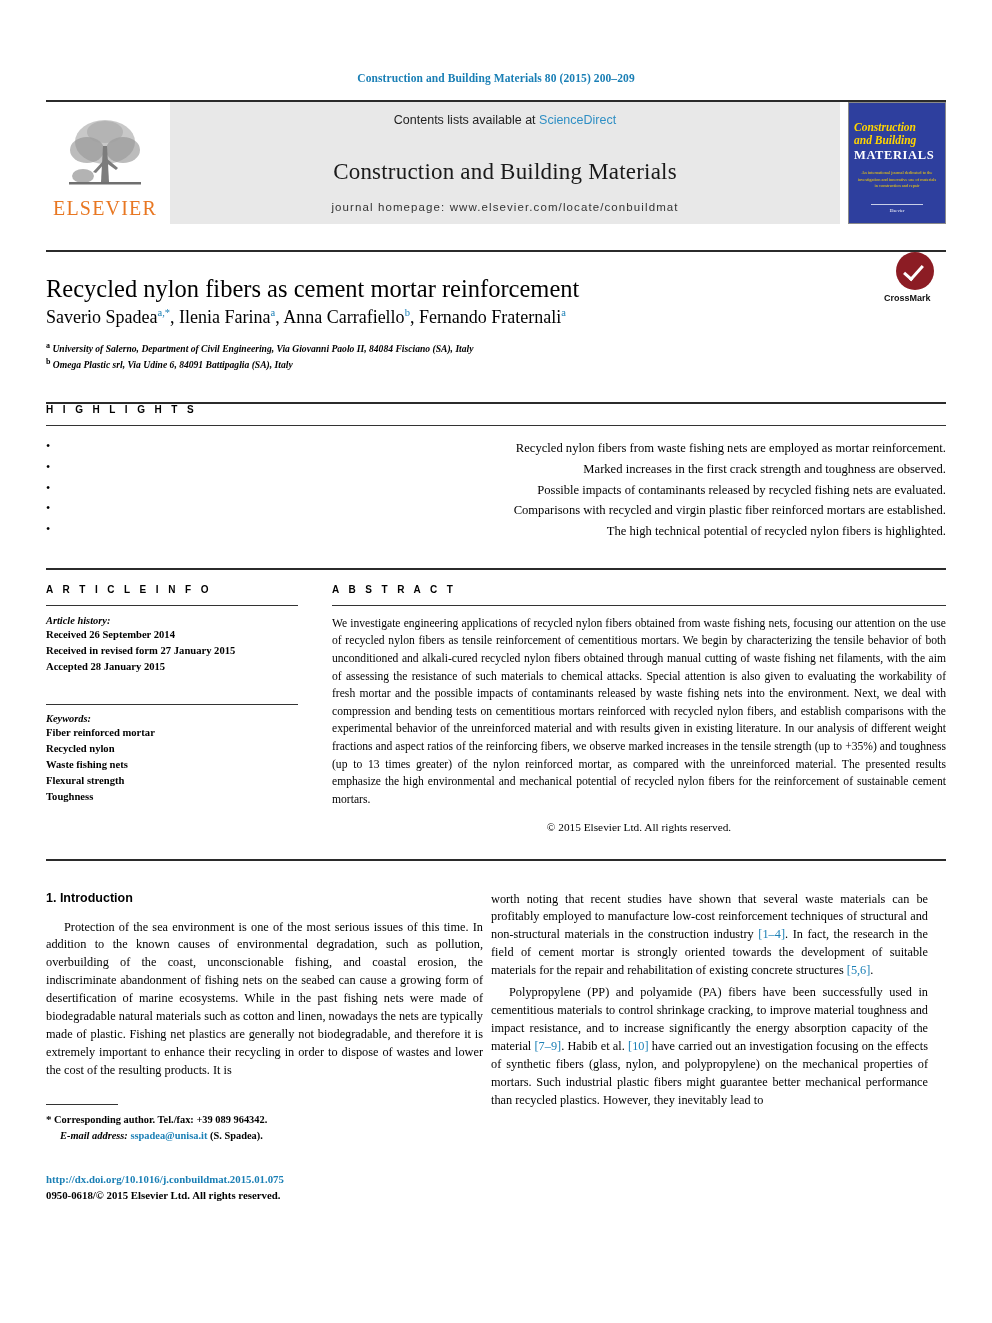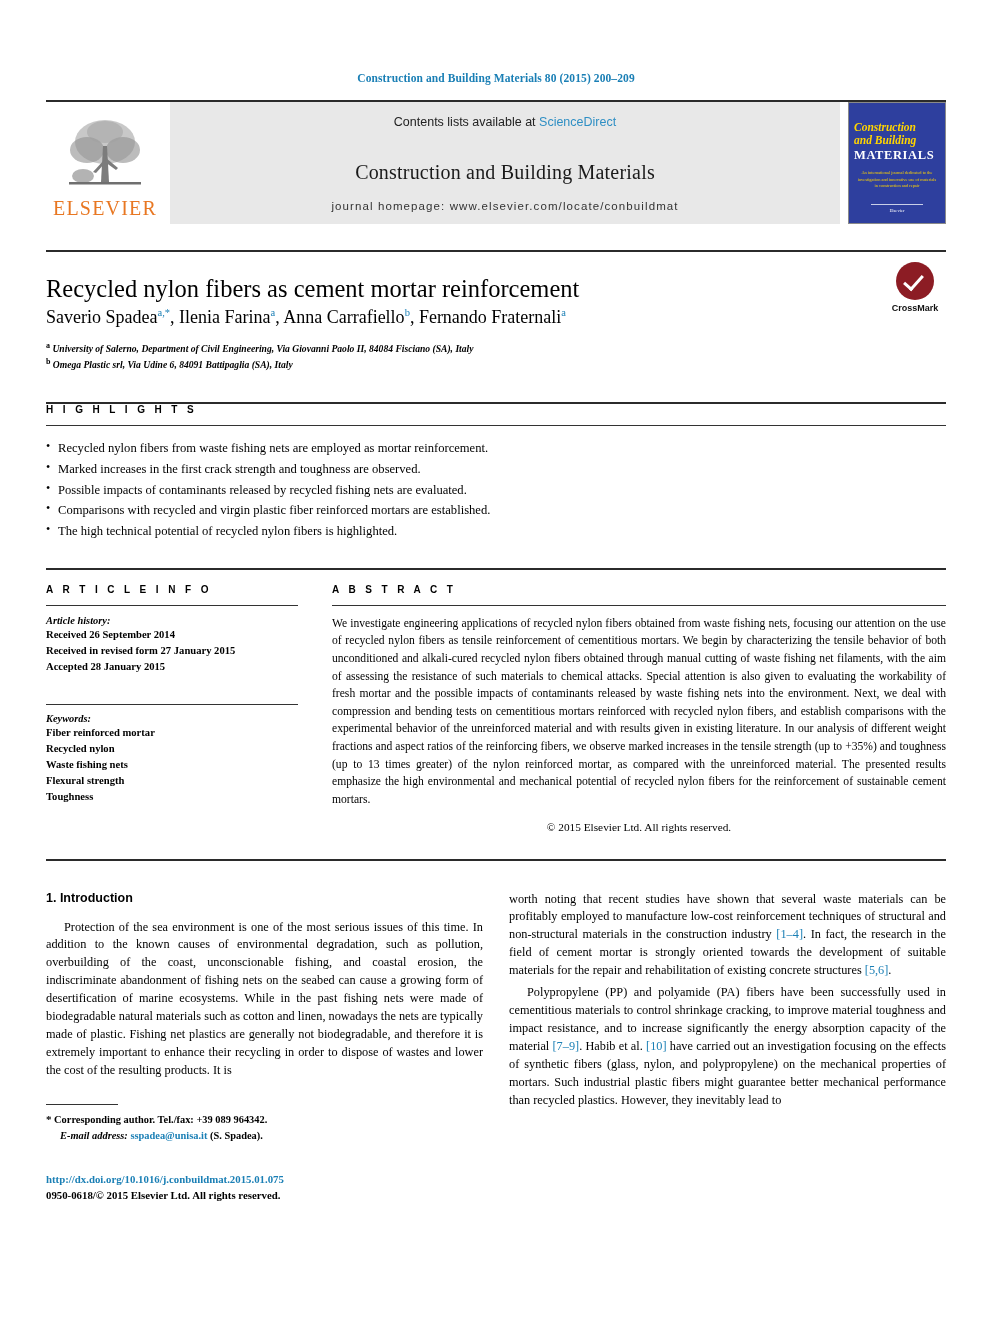--- a/index.html
+++ b/index.html
@@ -71,21 +71,21 @@
     box-sizing: border-box;
   }
   .contents-line {
     font-family: "Liberation Sans", sans-serif;
     font-size: 12.5px;
     color: #222;
     margin-top: 4px;
   }
   .contents-line .sd { color: #2f8fc4; }
   .journal-title {
-    font-size: 20px;
+    font-size: 23px;
     color: #1a1a1a;
     margin: 32px 0 16px 0;
     letter-spacing: .2px;
   }
   .homepage-line {
     font-family: "Liberation Sans", sans-serif;
     font-size: 11.5px;
     letter-spacing: 1.1px;
     color: #333;
     margin-bottom: 4px;
@@ -170,23 +170,22 @@
     font-size: 9.6px;
     font-style: italic;
     font-weight: bold;
     line-height: 1.45;
   }
   .affiliations sup { font-style: normal; }
 
   .crossmark {
     position: absolute;
     right: 0;
-    top: 10px;
+    top: 0;
     width: 62px;
-    text-align: center;
   }
   .crossmark-badge {
     width: 38px; height: 38px;
     border-radius: 50%;
     background: #8c1c24;
     margin: 0 auto;
     position: relative;
   }
   .crossmark-badge::after {
     content: "";
@@ -219,21 +218,21 @@
     padding-top: 0;
   }
   .highlights-rule { border-top: 1px solid #333; margin-top: 10px; }
   .hl-list {
     margin: 12px 0 0 0;
     padding: 0;
     list-style: none;
     font-size: 12.6px;
     line-height: 1.65;
   }
-  .hl-list li { position: relative; padding-left: 12px; }
+  .hl-list li { position: relative; padding-left: 12px; text-align: right; }
   .hl-list li::before {
     content: "\2022";
     position: absolute;
     left: 0; top: -1px;
     font-size: 12px;
   }
 
   
   .info-abstract {
     margin-top: 26px;
@@ -271,21 +270,21 @@
   }
 
   
   .body-sep {
     margin-top: 26px;
     border-top: 2px solid #2b2b2b;
   }
   .body-cols {
     margin-top: 30px;
     display: flex;
-    gap: 26px;
+    gap: 8px;
   }
   .bcol { width: 437px; flex: 0 0 437px; }
   .sec-title {
     font-family: "Liberation Sans", sans-serif;
     font-size: 12.5px;
     font-weight: bold;
     margin: 0 0 14px 0;
   }
   .para {
     font-size: 12.3px;

